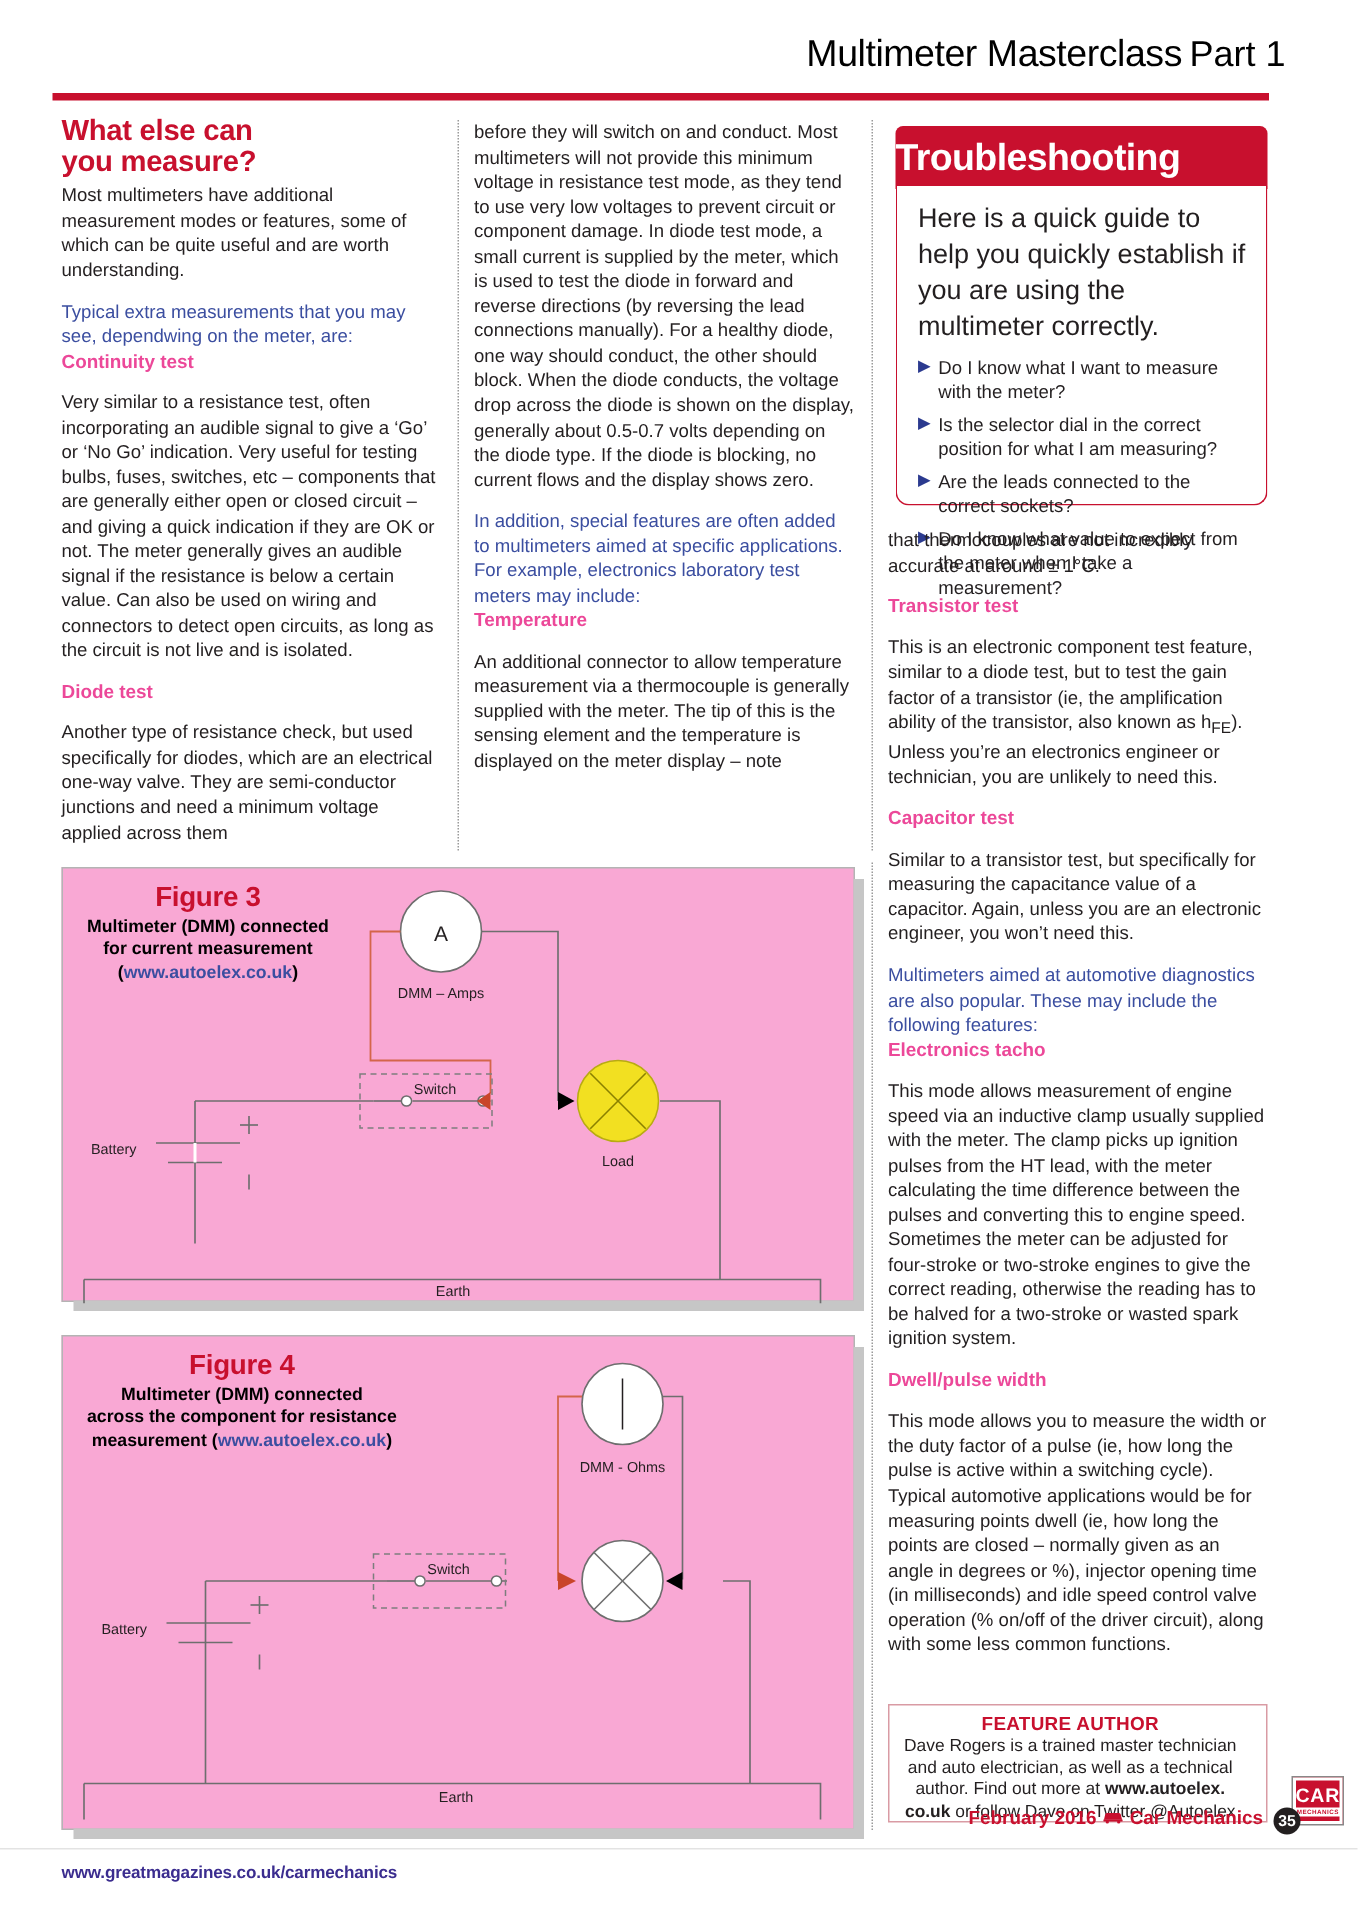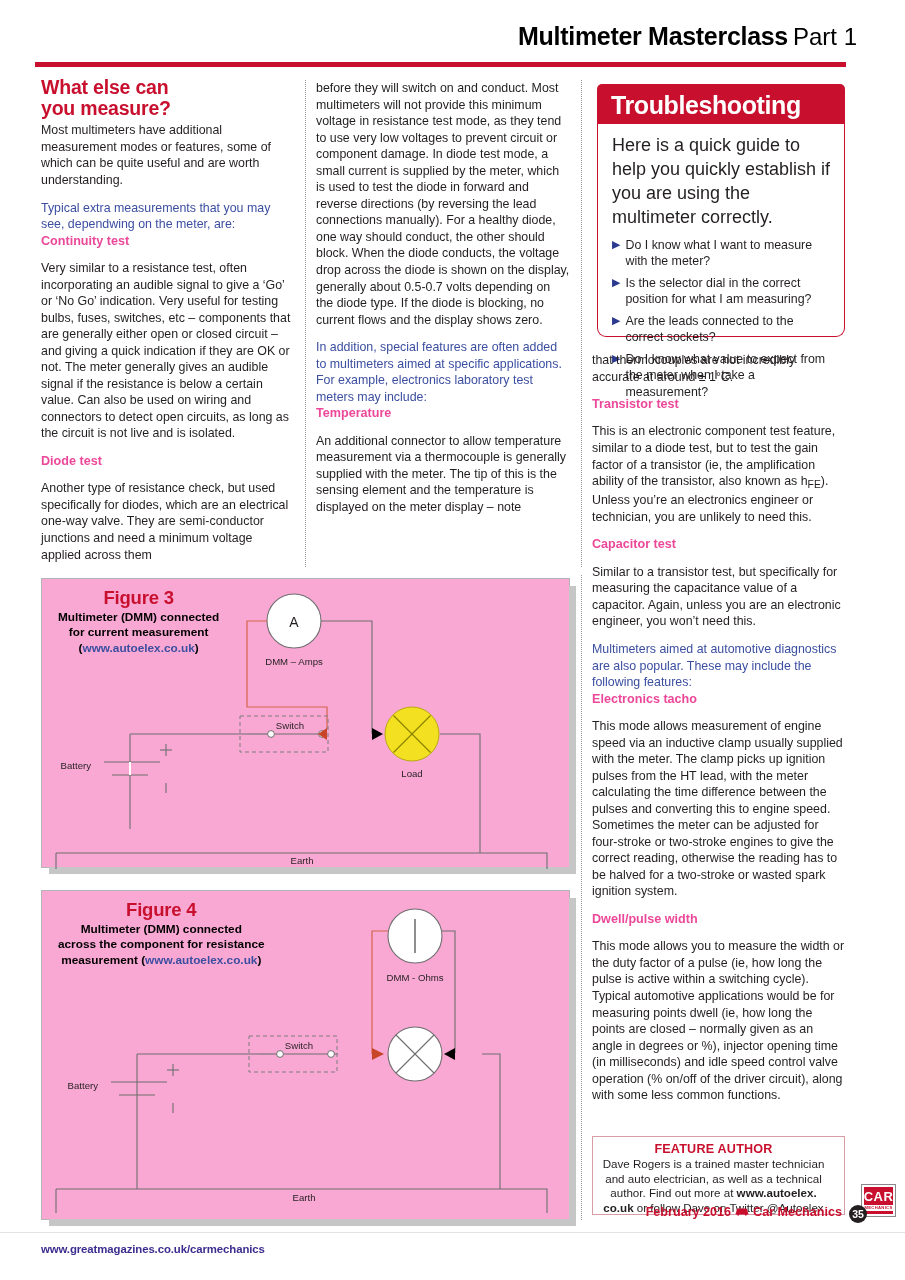--- a/index.html
+++ b/index.html
@@ -13,21 +13,21 @@
     overflow:hidden;
   }
   .page { position:absolute; inset:0; }
 
   
   .masthead {
     position:absolute; left:0; top:22px; width:905px; height:34px;
     text-align:right; padding-right:48px;
   }
   .masthead .title {
-    font-size:25px; font-weight:bold; letter-spacing:-0.3px; color:#000;
+    font-size:25px; font-weight:normal; letter-spacing:-0.3px; color:#000;
     display:inline;
   }
   .masthead .part {
     font-size:24px; font-weight:normal; color:#000; display:inline;
     margin-left:5px;
   }
   .header-rule {
     position:absolute; left:35px; top:62px; width:811px; height:5px;
     background:#c8102e;
   }
@@ -59,21 +59,21 @@
   }
   .sp-before { margin-top:11px; }
 
   
   .ts-box {
     position:absolute; left:597px; top:84px; width:248px; height:253px;
   }
   .ts-header {
     position:absolute; left:0; top:0; width:248px; height:42px;
     background:#c8102e; border-radius:5px 5px 0 0;
-    display:flex; align-items:center; padding-left:14px;
+    display:flex; align-items:center; 
   }
   .ts-header span {
     color:#fff; font-size:25px; font-weight:bold; letter-spacing:-0.4px;
   }
   .ts-body {
     position:absolute; left:0; top:40px; width:248px; height:213px;
     border:1.5px solid #c8102e; border-top:none;
     border-radius:0 0 9px 9px;
     padding:10px 12px 8px 14px;
     background:#fff;

